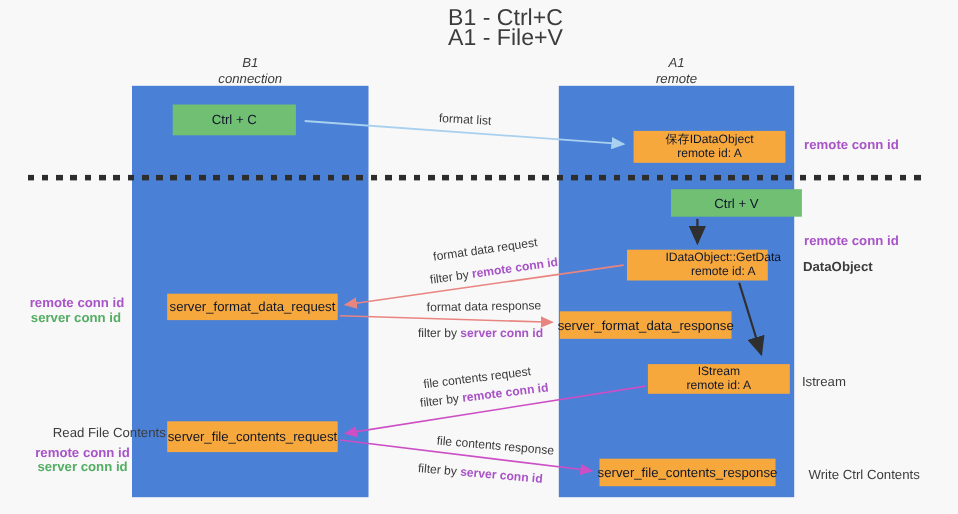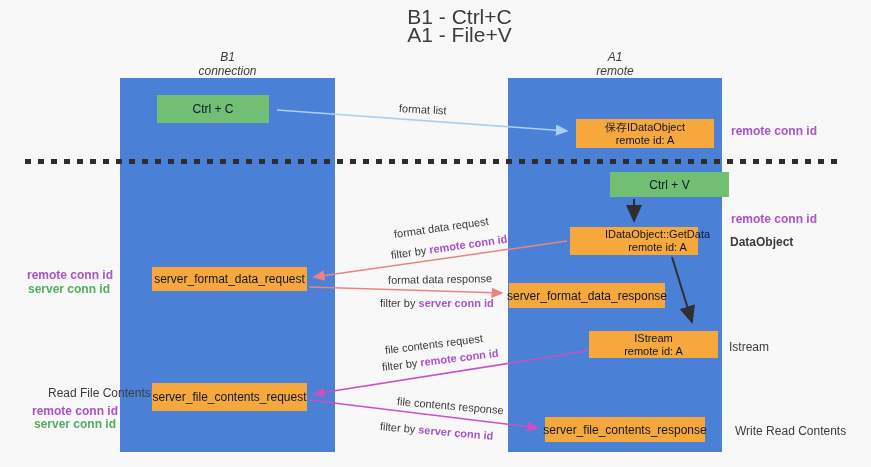--- a/index.html
+++ b/index.html
@@ -86,21 +86,21 @@
   </div>
 
   <div class="box orange" style="left:152px; top:383px; width:155px; height:28px;">
     <div>server_file_contents_request</div>
   </div>
 
   <div class="lbl purple" style="left:731px; top:124px;">remote conn id</div>
   <div class="lbl purple" style="left:731px; top:212px;">remote conn id</div>
   <div class="lbl" style="left:730px; top:235px;font-weight:bold;">DataObject</div>
   <div class="lbl" style="left:729px; top:340px;">Istream</div>
-  <div class="lbl" style="left:735px; top:424px;">Write Read Contents</div>
+  <div class="lbl" style="left:735px; top:424px;">Write Ctrl Contents</div>
 
   <div class="lbl purple" style="left:27px; top:268px;">remote conn id</div>
   <div class="lbl greentx" style="left:28px; top:282px;">server conn id</div>
   <div class="lbl" style="left:28px; top:386px;margin-left:20px;">Read File Contents</div>
   <div class="lbl purple" style="left:32px; top:404px;">remote conn id</div>
   <div class="lbl greentx" style="left:34px; top:417px;">server conn id</div>
 
   <div class="alabel" style="left:399px; top:102px; transform:rotate(3deg);">format list</div>
 
   <div class="alabel" style="left:394px; top:228px; transform:rotate(-8deg);">format data request</div>

